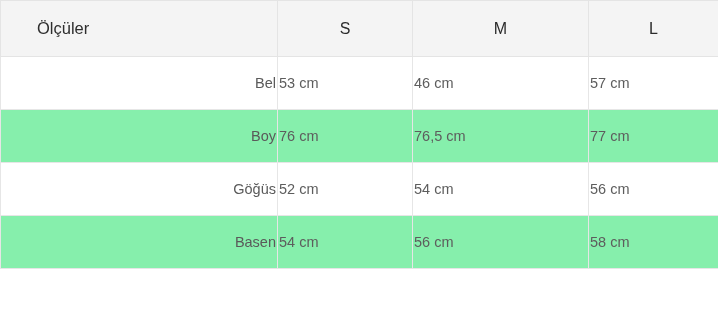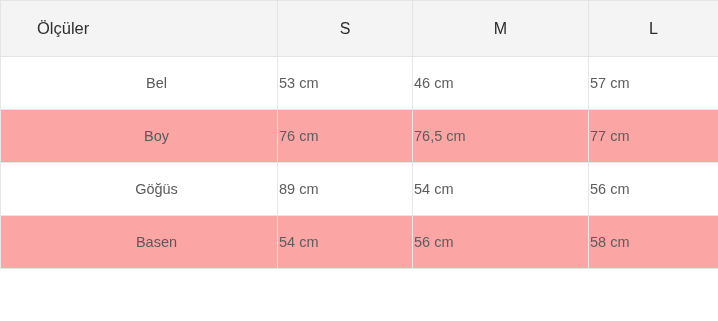--- a/index.html
+++ b/index.html
@@ -65,32 +65,32 @@
     height: 53px;
     box-sizing: border-box;
     border: 1px solid #e6e6e6;
     font-size: 14.5px;
     color: #5b5b5b;
     font-weight: 400;
     vertical-align: middle;
   }
 
   tbody td.row-label {
-    text-align: center;
+    text-align: right;
     padding-left: 36px;
     color: #5a5a5a;
   }
 
   tbody td.row-value {
     text-align: left;
     color: #5d5d5d;
   }
 
   tbody tr.row-odd  { background: #ffffff; }
-  tbody tr.row-even { background: #fca5a5; }
+  tbody tr.row-even { background: #86efac; }
 </style>
 </head>
 <body>
 
 <div class="size-table-wrapper">
   <table class="size-table">
     <colgroup>
       <col class="col-label">
       <col class="col-s">
       <col class="col-m">
@@ -112,21 +112,21 @@
         <td class="row-value">57 cm</td>
       </tr>
       <tr class="row-even">
         <td class="row-label">Boy</td>
         <td class="row-value">76 cm</td>
         <td class="row-value">76,5 cm</td>
         <td class="row-value">77 cm</td>
       </tr>
       <tr class="row-odd">
         <td class="row-label">Göğüs</td>
-        <td class="row-value">89 cm</td>
+        <td class="row-value">52 cm</td>
         <td class="row-value">54 cm</td>
         <td class="row-value">56 cm</td>
       </tr>
       <tr class="row-even">
         <td class="row-label">Basen</td>
         <td class="row-value">54 cm</td>
         <td class="row-value">56 cm</td>
         <td class="row-value">58 cm</td>
       </tr>
     </tbody>

